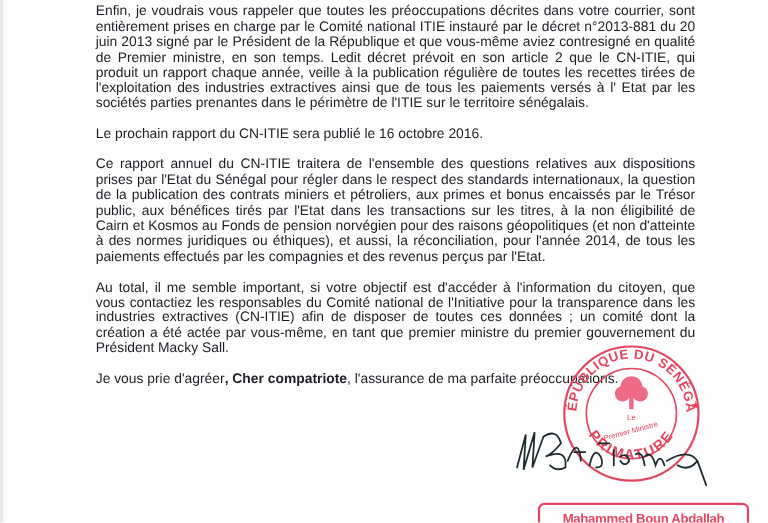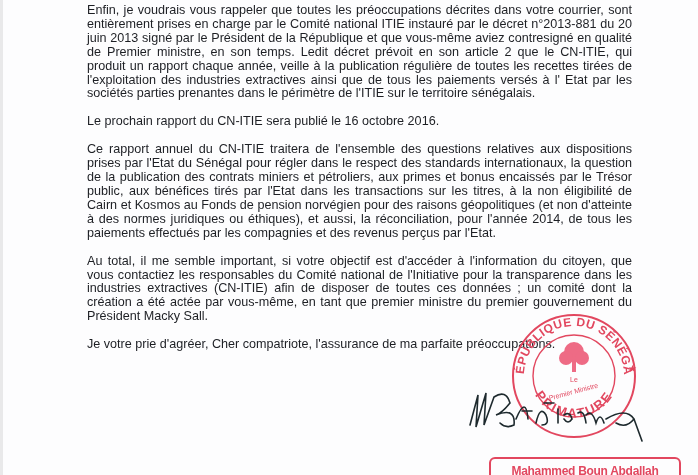--- a/index.html
+++ b/index.html
@@ -12,21 +12,21 @@
     }
     .left-edge {
       position: absolute; left: 0; top: 0; width: 3px; height: 475px;
       background: #e9e9ea;
     }
     .letter-body {
       position: absolute; left: 87px; top: 4px; width: 555px;
       font-size: 12.6px; line-height: 13.9px;
     }
     .para { margin: 0 10px 14px 0; text-align: justify; text-align-last: left; }
-    .para b { font-weight: normal; }
+    .para b { font-weight: bold; }
     .stamp {
       position: absolute; left: 510px; top: 312px; width: 128px; height: 128px;
     }
     .signature {
       position: absolute; left: 466px; top: 385px; width: 180px; height: 60px;
     }
     .name-box {
       position: absolute; left: 489px; top: 457px; width: 192px; height: 30px;
       border: 2px solid #e2475f; border-radius: 6px;
       color: #e2475f; font-weight: bold; font-size: 12px;
@@ -37,21 +37,21 @@
 </head>
 <body>
 
 <div class="left-edge"></div>
 
 <div class="letter-body">
   <p class="para">Enfin, je voudrais vous rappeler que toutes les préoccupations décrites dans votre courrier, sont entièrement prises en charge par le Comité national ITIE instauré par le décret n°2013-881 du 20 juin 2013 signé par le Président de la République et que vous-même aviez contresigné en qualité de Premier ministre, en son temps. Ledit décret prévoit en son article 2 que le CN-ITIE, qui produit un rapport chaque année, veille à la publication régulière de toutes les recettes tirées de l'exploitation des industries extractives ainsi que de tous les paiements versés à l' Etat par les sociétés parties prenantes dans le périmètre de l'ITIE sur le territoire sénégalais.</p>
   <p class="para">Le prochain rapport du CN-ITIE sera publié le 16 octobre 2016.</p>
   <p class="para">Ce rapport annuel du CN-ITIE traitera de l'ensemble des questions relatives aux dispositions prises par l'Etat du Sénégal pour régler dans le respect des standards internationaux, la question de la publication des contrats miniers et pétroliers, aux primes et bonus encaissés par le Trésor public, aux bénéfices tirés par l'Etat dans les transactions sur les titres, à la non éligibilité de Cairn et Kosmos au Fonds de pension norvégien pour des raisons géopolitiques (et non d'atteinte à des normes juridiques ou éthiques), et aussi, la réconciliation, pour l'année 2014, de tous les paiements effectués par les compagnies et des revenus perçus par l'Etat.</p>
   <p class="para">Au total, il me semble important, si votre objectif est d'accéder à l'information du citoyen, que vous contactiez les responsables du Comité national de l'Initiative pour la transparence dans les industries extractives (CN-ITIE) afin de disposer de toutes ces données ; un comité dont la création a été actée par vous-même, en tant que premier ministre du premier gouvernement du Président Macky Sall.</p>
-  <p class="para"><span>Je votre prie d'agréer</span><b>, Cher compatriote</b><span>, l'assurance de ma parfaite préoccupations.</span></p>
+  <p class="para"><span>Je vous prie d'agréer</span><b>, Cher compatriote</b><span>, l'assurance de ma parfaite préoccupations.</span></p>
 </div>
 
 <svg class="stamp" viewBox="0 0 128 128">
   <defs>
     <path id="arcTop" d="M 14 64 A 50 50 0 0 1 114 64"></path>
     <path id="arcBottom" d="M 20 70 A 45 45 0 0 0 108 70"></path>
   </defs>
   <circle cx="64" cy="64" r="61" fill="none" stroke="#e2475f" stroke-width="2"></circle>
   <circle cx="64" cy="64" r="41" fill="none" stroke="#e2475f" stroke-width="1.4"></circle>
   <text font-size="12" font-weight="bold" fill="#e2475f" font-family="Liberation Sans, sans-serif" letter-spacing="0.5">

